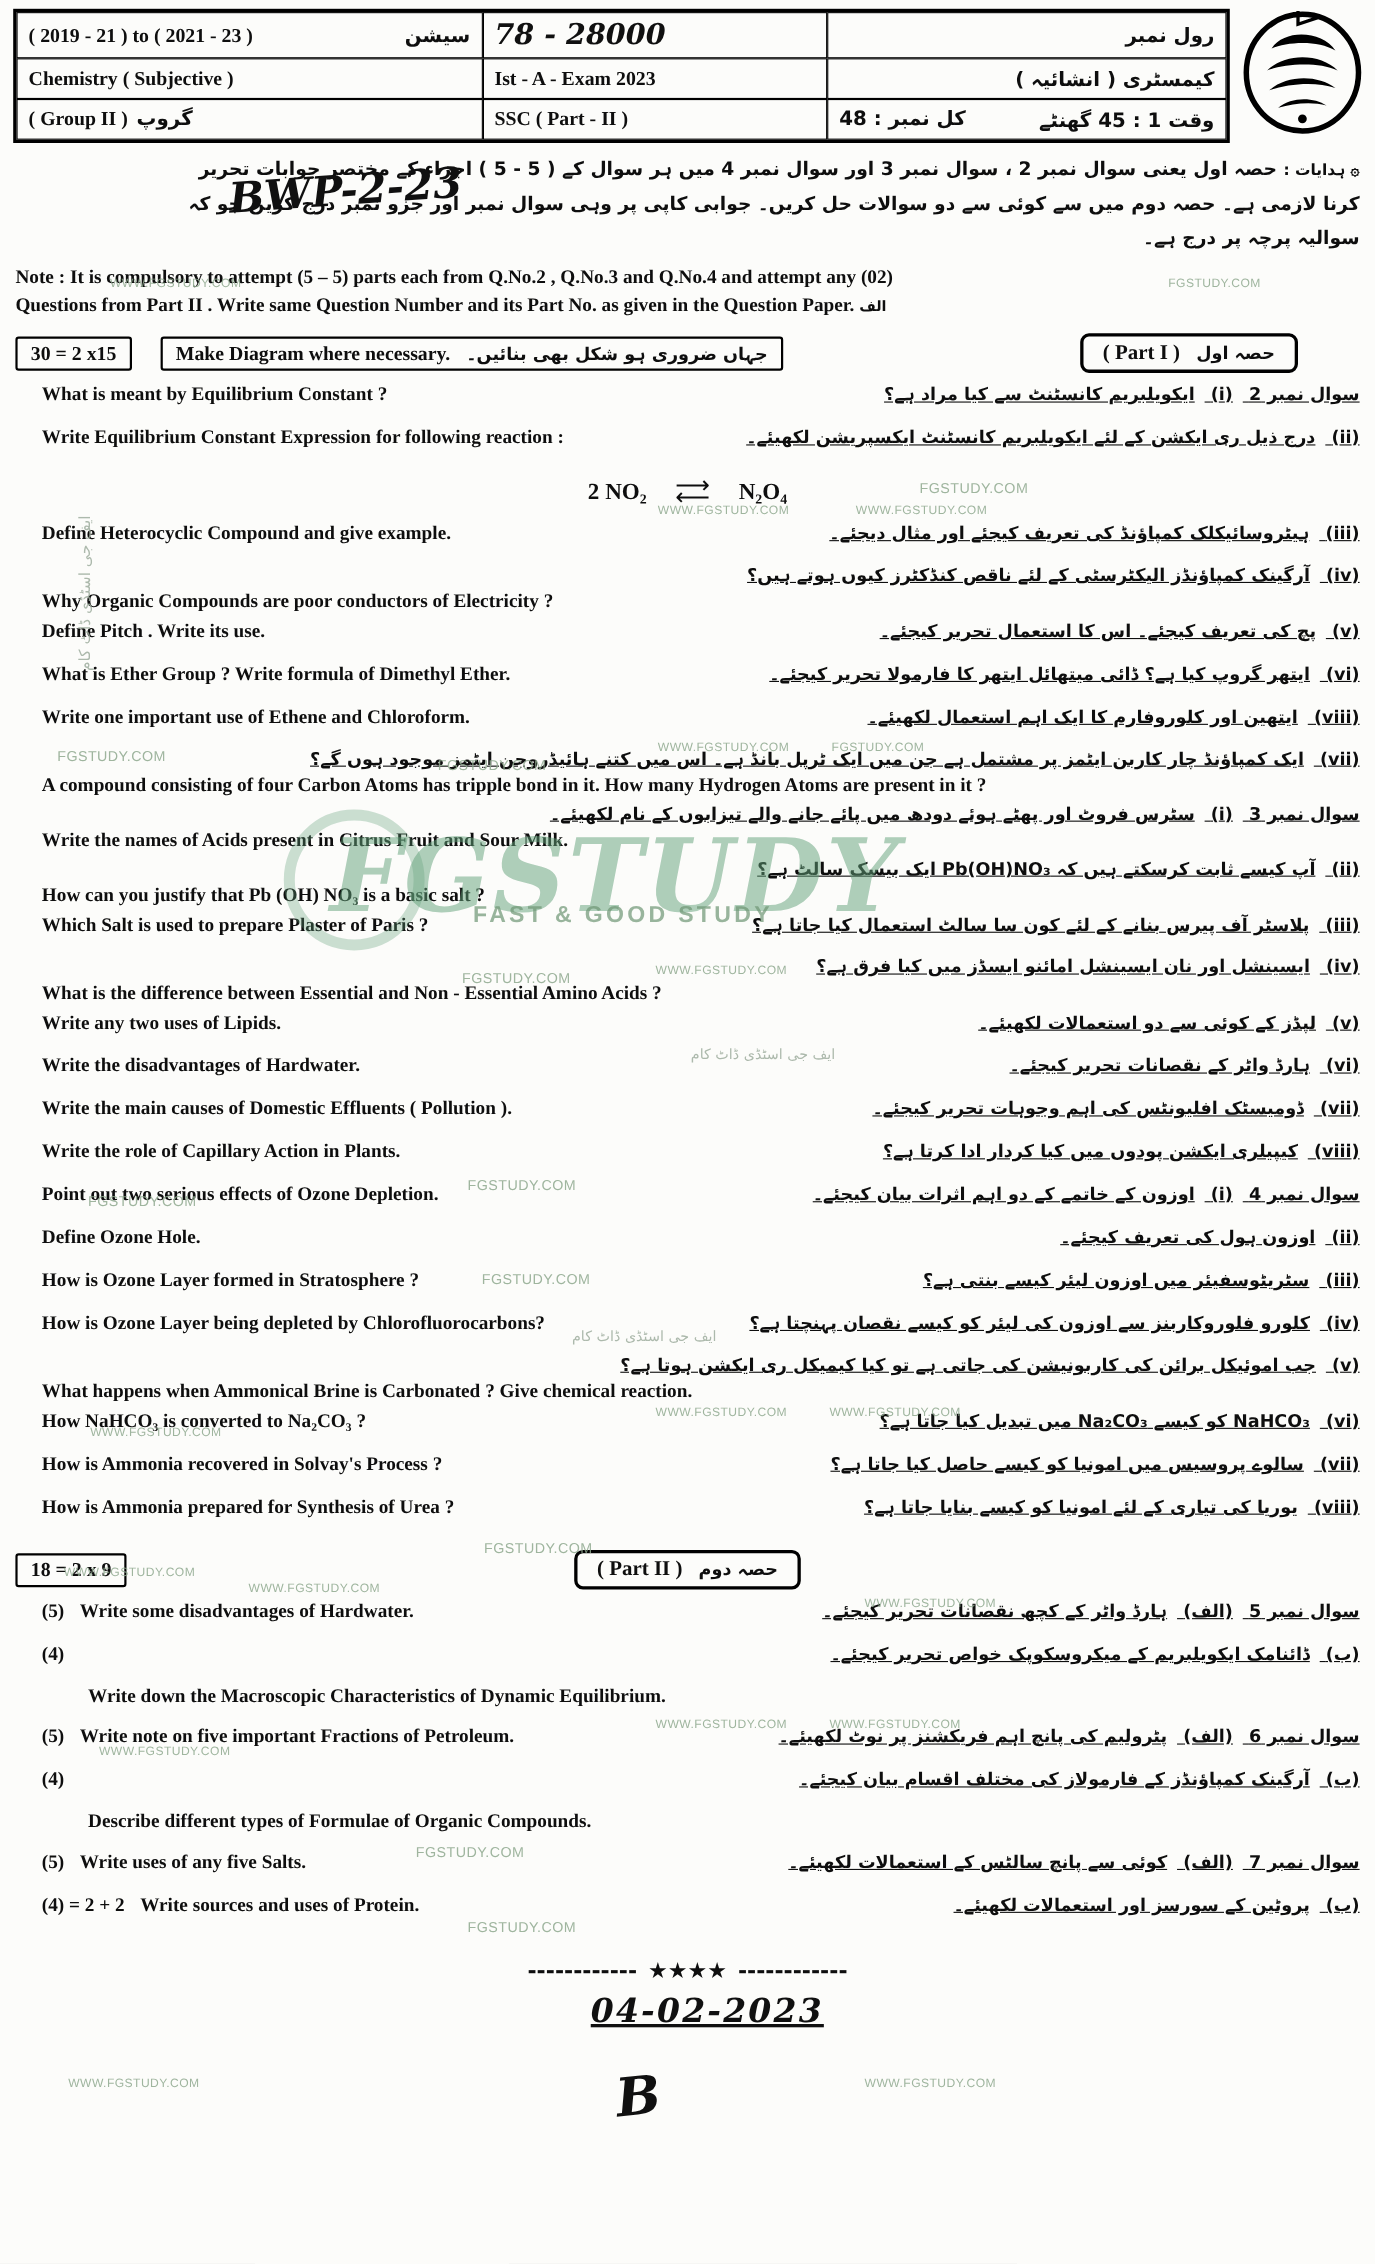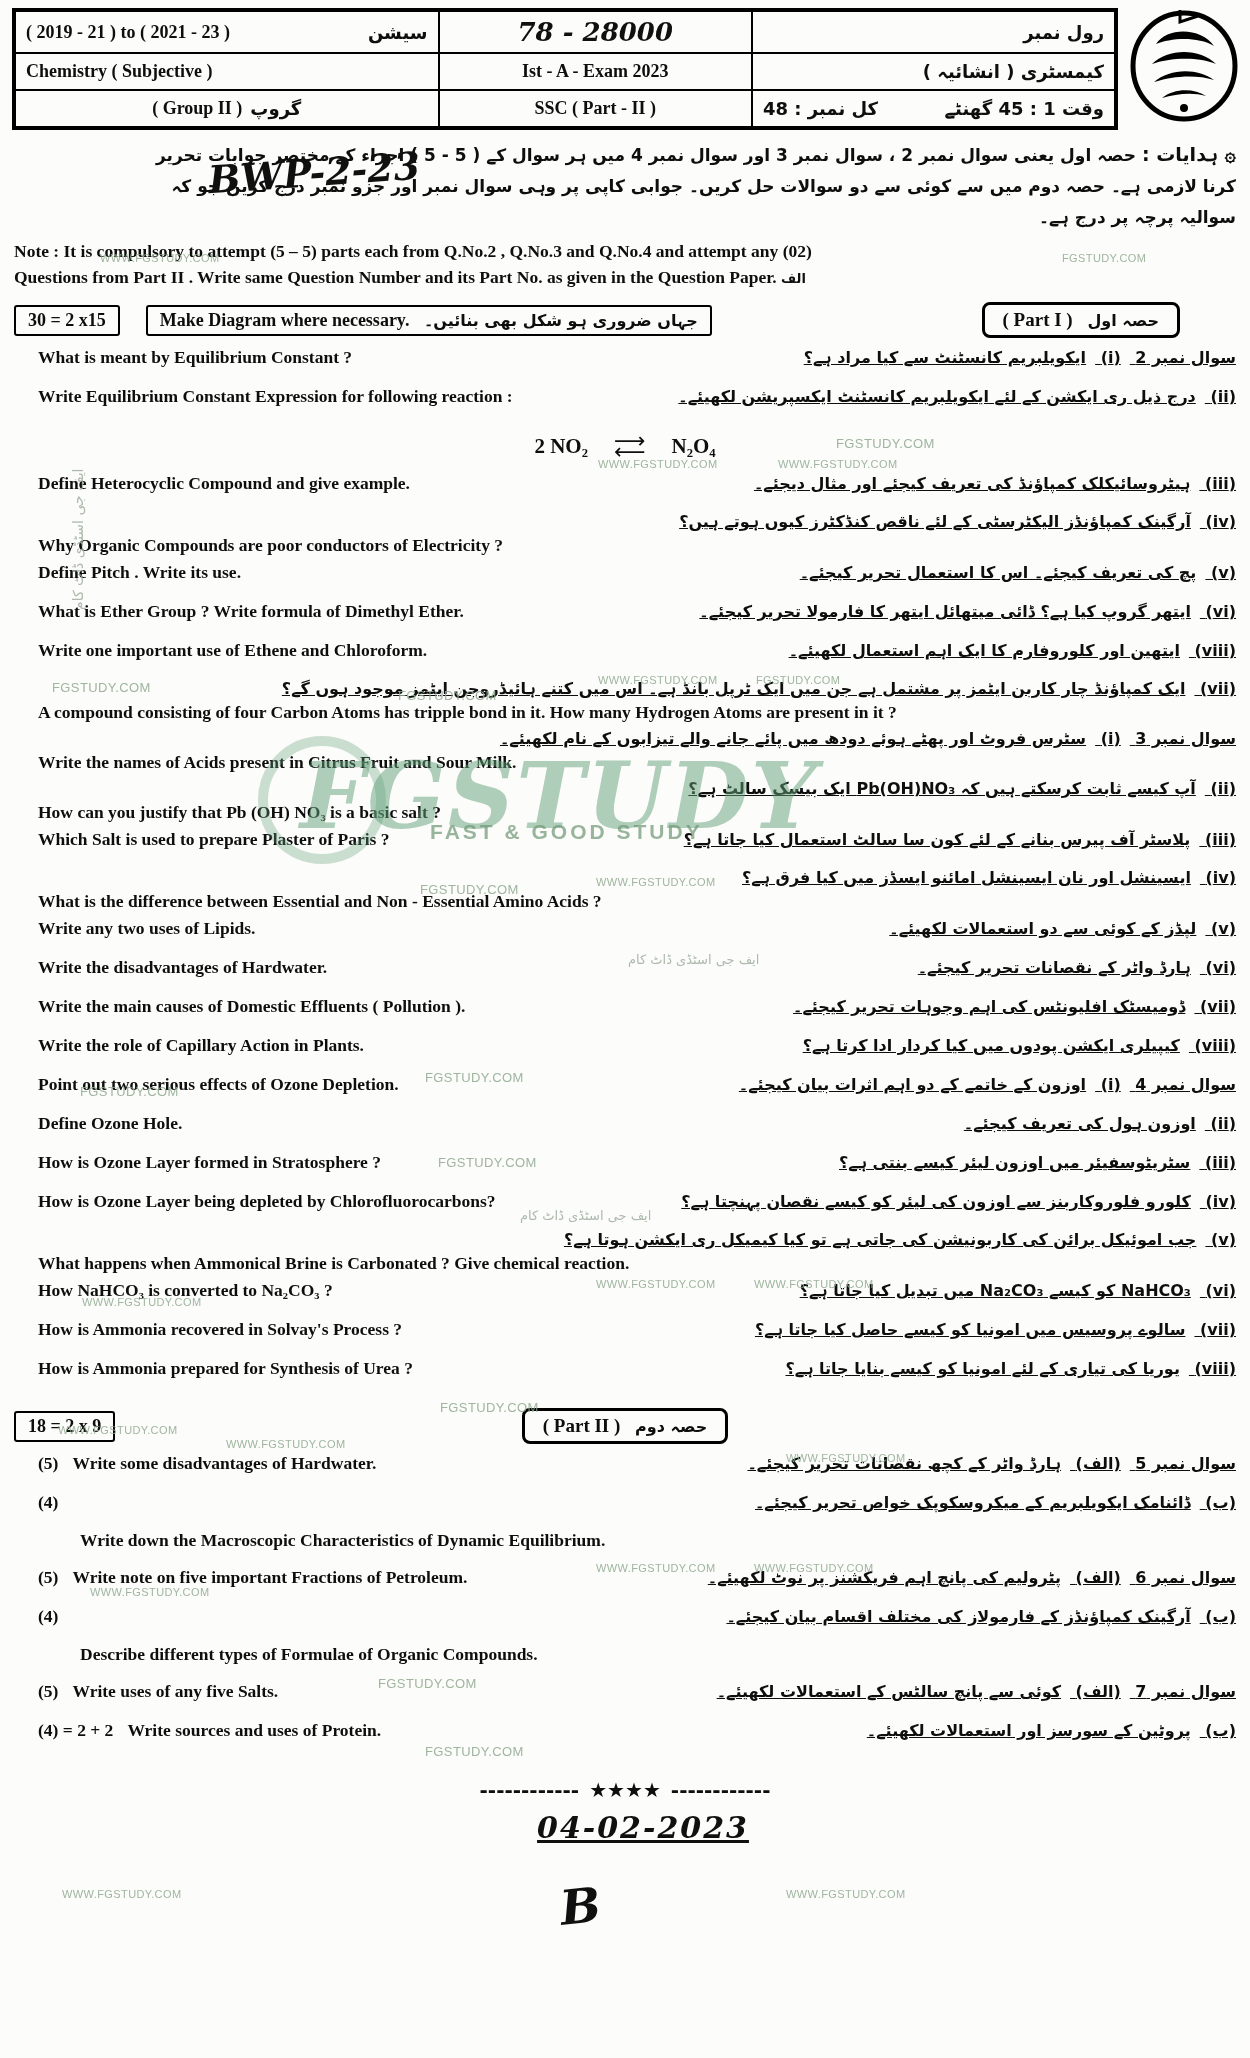--- a/index.html
+++ b/index.html
@@ -14,21 +14,21 @@
   .wm-ring{position:absolute;width:128px;height:128px;border:10px solid rgba(96,160,120,.32);border-radius:50%;}
   .wm-tag{position:absolute;font-family:"Liberation Sans",sans-serif;font-size:21px;font-weight:bold;letter-spacing:3px;color:rgba(110,150,115,.7);}
 
   .hw{font-family:"DejaVu Serif",serif;font-style:italic;font-weight:bold;color:#101010;}
 
   
   .htable{display:grid;grid-template-columns:38.5% 28.5% 33%;border:3px solid #000;margin:8px 132px 0 12px;}
   .hcell{border:1.5px solid #000;padding:5px 10px;font-family:"Liberation Serif",serif;font-weight:bold;font-size:18px;display:flex;align-items:center;min-height:37px;}
   .hcell .ur, .ur{font-family:"DejaVu Sans",sans-serif;}
   .sp{justify-content:space-between;}
-  .cen{justify-content:center;}
+  .cen{justify-content:flex-start;}
   .rt{justify-content:flex-end;}
   .logo{position:absolute;top:6px;right:10px;}
 
   
   .instr{direction:rtl;text-align:right;font-family:"DejaVu Sans",sans-serif;font-weight:bold;font-size:17px;line-height:31px;padding:9px 14px 0 150px;}
   .hw-bwp{position:absolute;left:208px;top:150px;font-size:38px;transform:rotate(-4deg);}
   .note{font-family:"Liberation Serif",serif;font-weight:bold;font-size:17.5px;line-height:26px;padding:5px 14px 0 14px;}
   .note .mk{font-family:"DejaVu Sans",sans-serif;font-size:13px;}
 
   
@@ -142,21 +142,21 @@
     <div class="hcell cen">
       <span>SSC ( Part - II )</span>
     </div>
     <div class="hcell sp" dir="rtl">
       <span class="ur">وقت 1 : 45 گھنٹے</span>
       <span class="ur">کل نمبر :  48</span>
     </div>
   </div>
 
   <div class="instr">
-    <span style="font-size:19px">۞ ہدایات :</span>
+    <span style="font-size:14px">۞ ہدایات :</span>
     <span>حصہ اول یعنی سوال نمبر 2 ، سوال نمبر 3 اور سوال نمبر 4 میں ہر سوال کے ( 5 - 5 ) اجزاء کے مختصر جوابات تحریر کرنا لازمی ہے۔ حصہ دوم میں سے کوئی سے دو سوالات حل کریں۔ جوابی کاپی پر وہی سوال نمبر اور جزو نمبر درج کریں جو کہ سوالیہ پرچہ پر درج ہے۔</span>
   </div>
   <span class="hw hw-bwp">BWP-2-23</span>
 
   <div class="note">
     <span>Note :</span>
     <span>It is compulsory to attempt (5 – 5) parts each from Q.No.2 , Q.No.3 and Q.No.4 and attempt any (02)</span><br>
     <span>Questions from Part II . Write same Question Number and its Part No. as given in the Question Paper.</span>
     <span class="mk ur">الف</span>
   </div>

